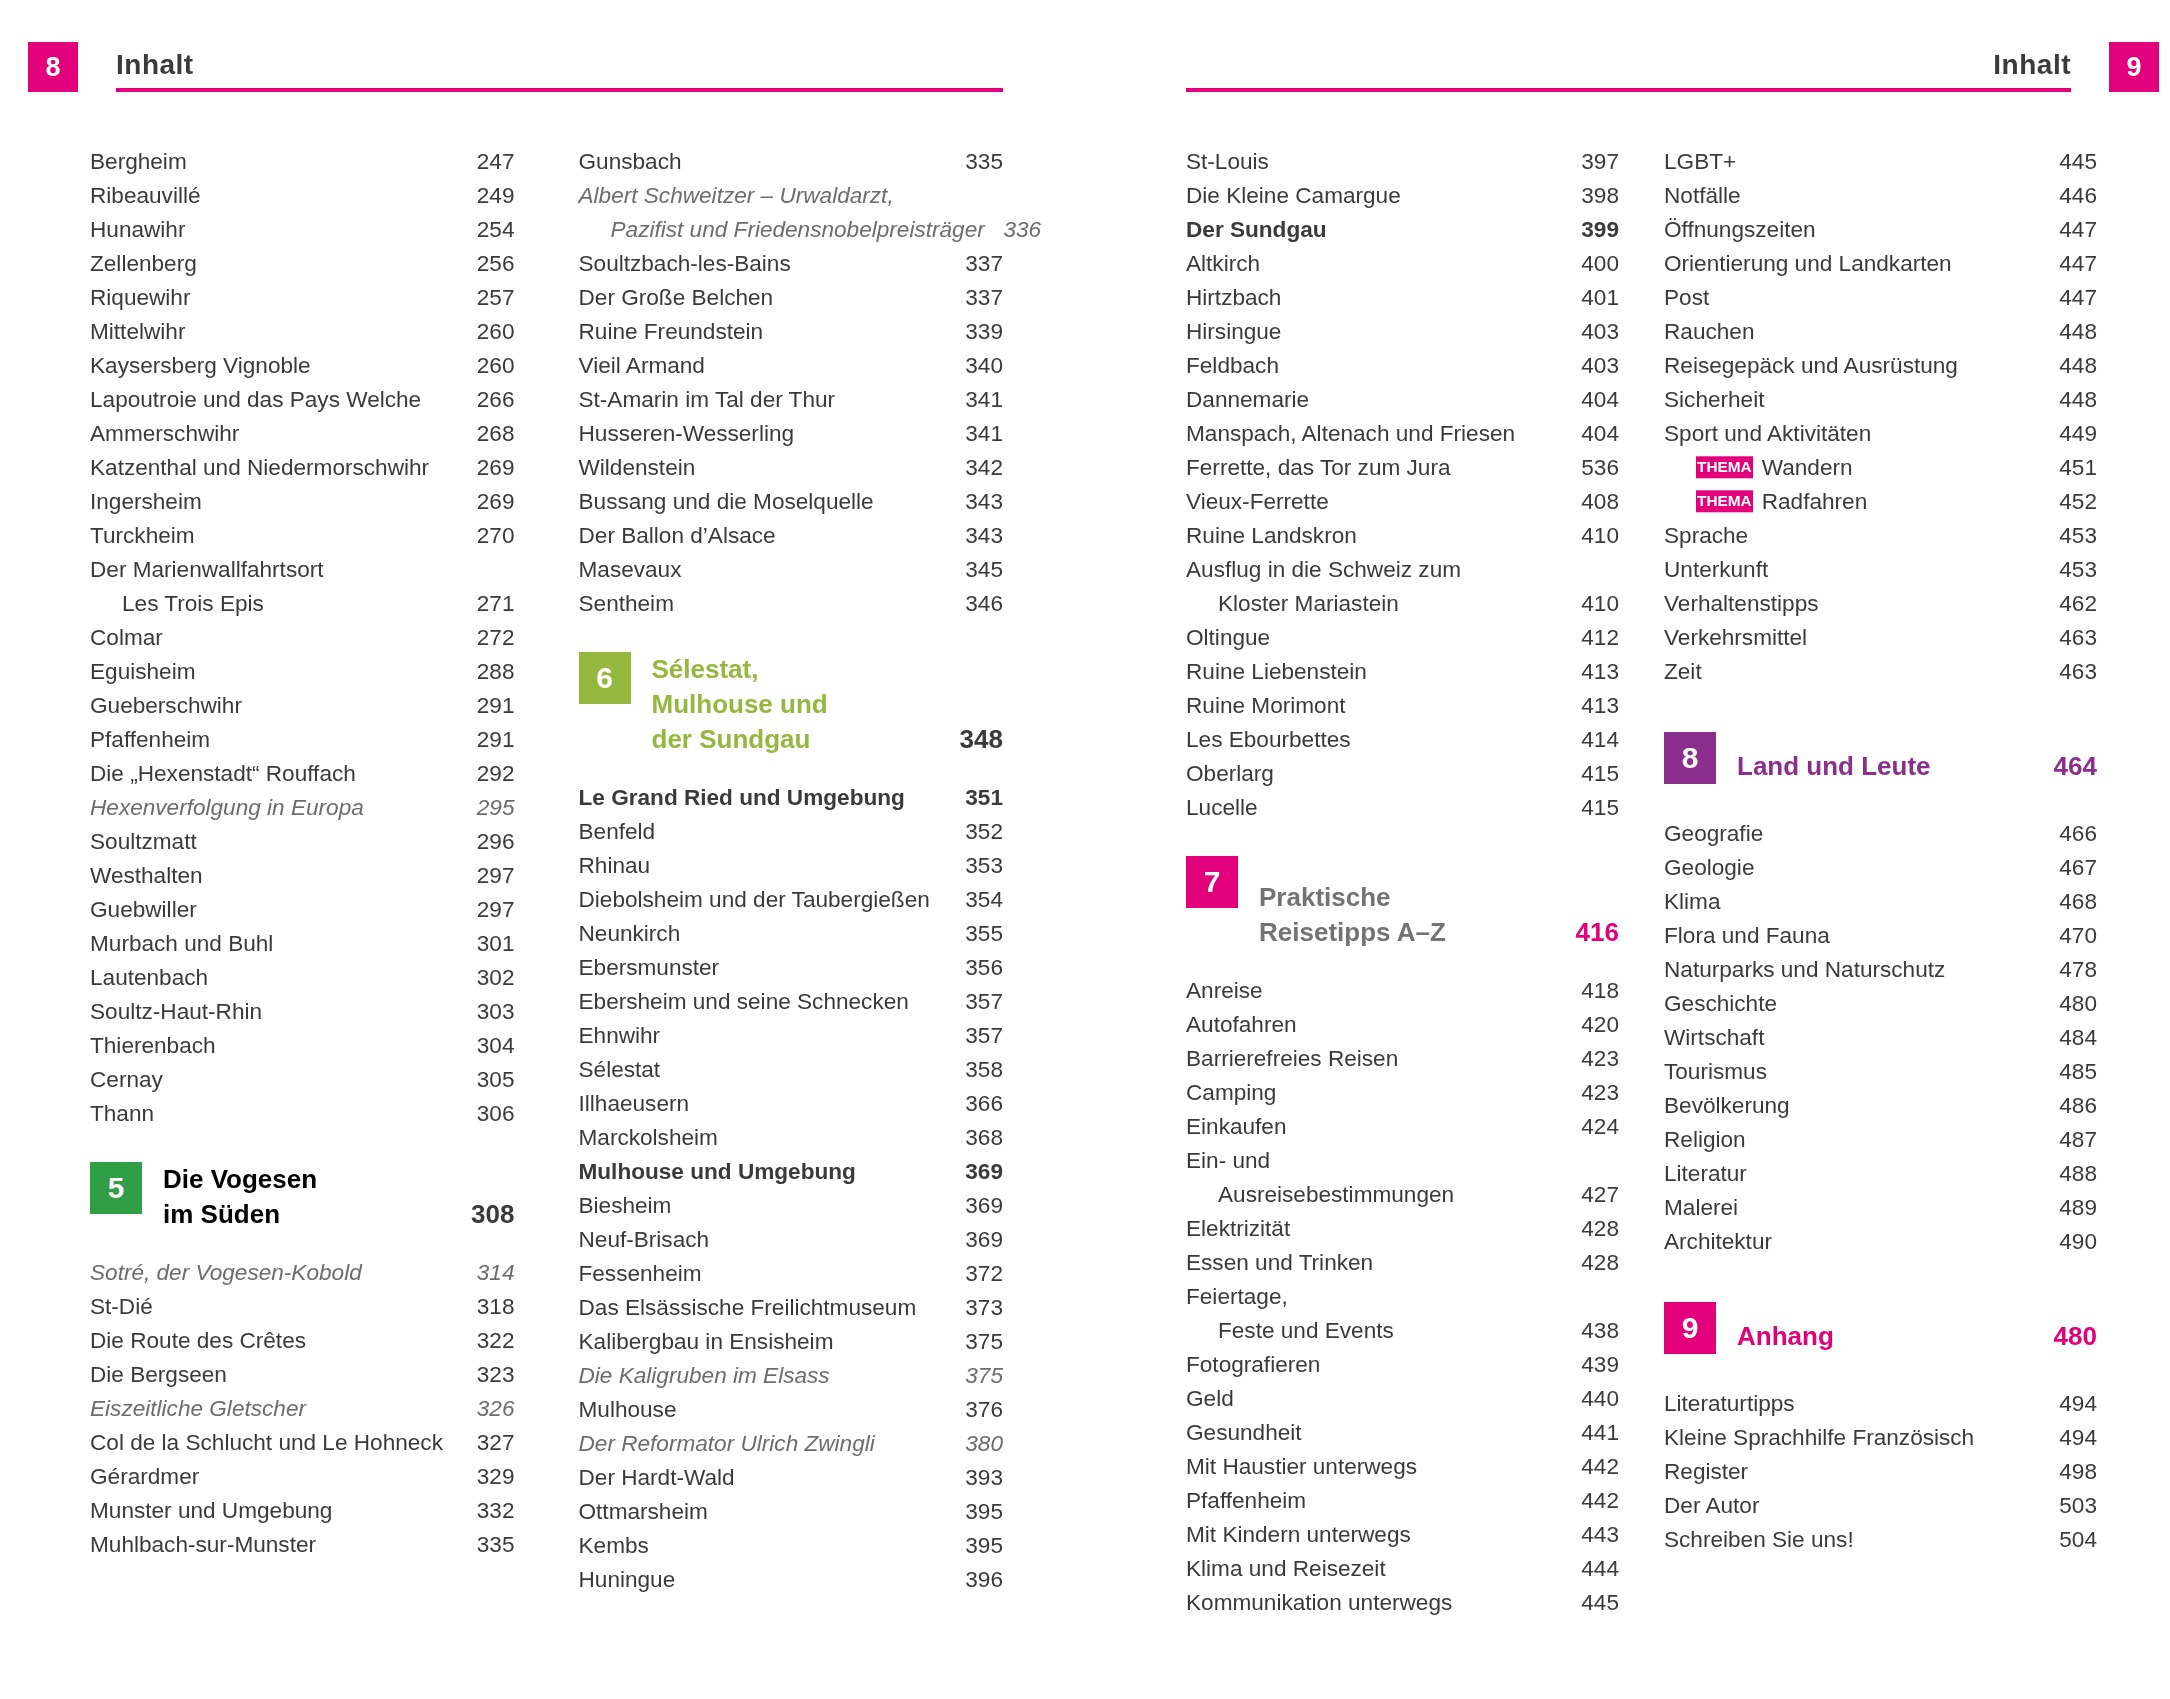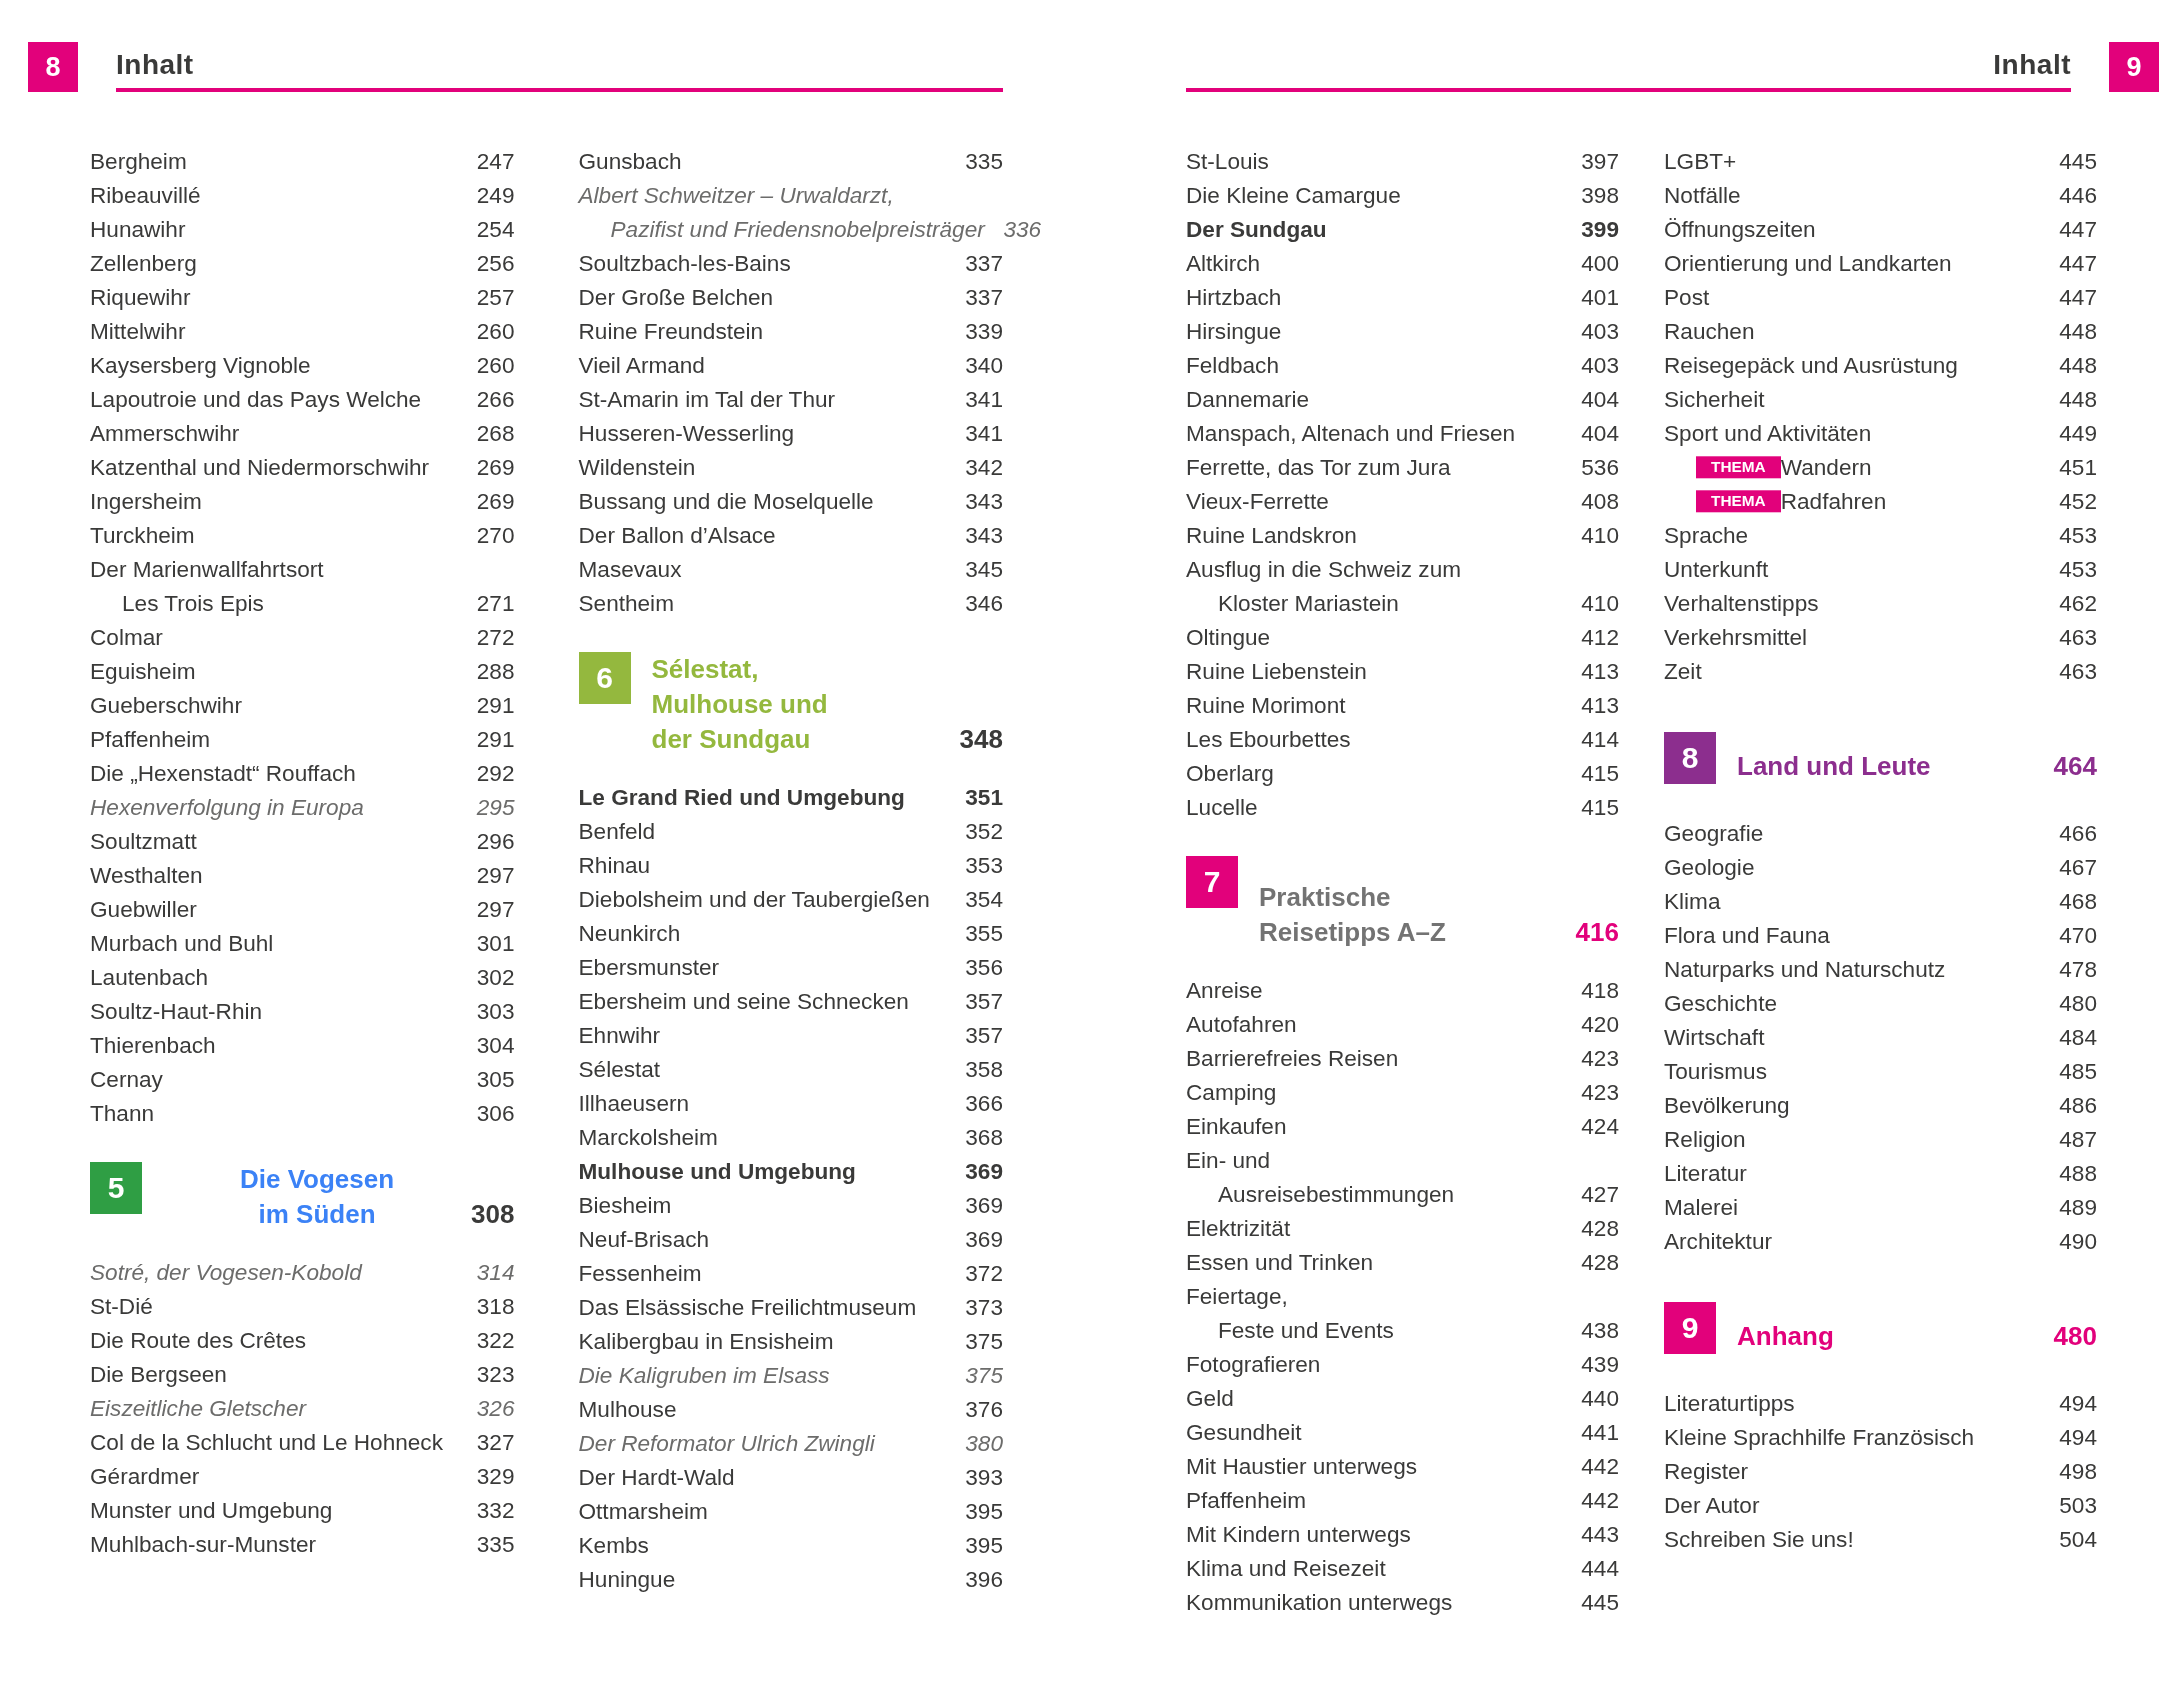--- a/index.html
+++ b/index.html
@@ -41,21 +41,21 @@
   .row .pg { text-align: right; min-width: 51px; margin-left: 5.4px; }
   .row.indent .label { padding-left: 32px; }
   .row.italic { font-style: italic; color: #6c6c6b; }
   .row.bold { font-weight: bold; }
 
   .badge {
     display: inline-block;
     background: var(--accent); color: #fff;
     font-style: normal; font-weight: bold;
     font-size: 15.4px; line-height: 22px;
-    padding: 0 15px; 
+    padding: 0 1px; margin-right: 9px;
     transform: translateY(-2.7px);
   }
 
   .section { display: flex; align-items: flex-start; margin: 31px 0 23.5px; }
   .section.single { align-items: flex-end; margin: 43px 0 33px; }
   .sec-box {
     width: 52px; height: 52px; flex: 0 0 auto;
     color: #fff; font-size: 30px; font-weight: bold;
     display: flex; align-items: center; justify-content: center;
     margin-right: 21px;
@@ -188,21 +188,21 @@
           <div class="row">
             <span class="label">Cernay</span>
             <span class="pg">305</span>
           </div>
           <div class="row">
             <span class="label">Thann</span>
             <span class="pg">306</span>
           </div>
           <div class="section">
             <div class="sec-box" style="background: rgb(47, 158, 68);">5</div>
-            <div class="sec-title" style="color: #3b82f6; text-align: center;">
+            <div class="sec-title" style="color: #000000;">
               <div>Die Vogesen</div>
               <div>im Süden</div>
             </div>
             <div class="sec-page" style="color: rgb(58, 58, 57);">308</div>
           </div>
           <div class="row italic">
             <span class="label">Sotré, der Vogesen-Kobold</span>
             <span class="pg">314</span>
           </div>
           <div class="row">

